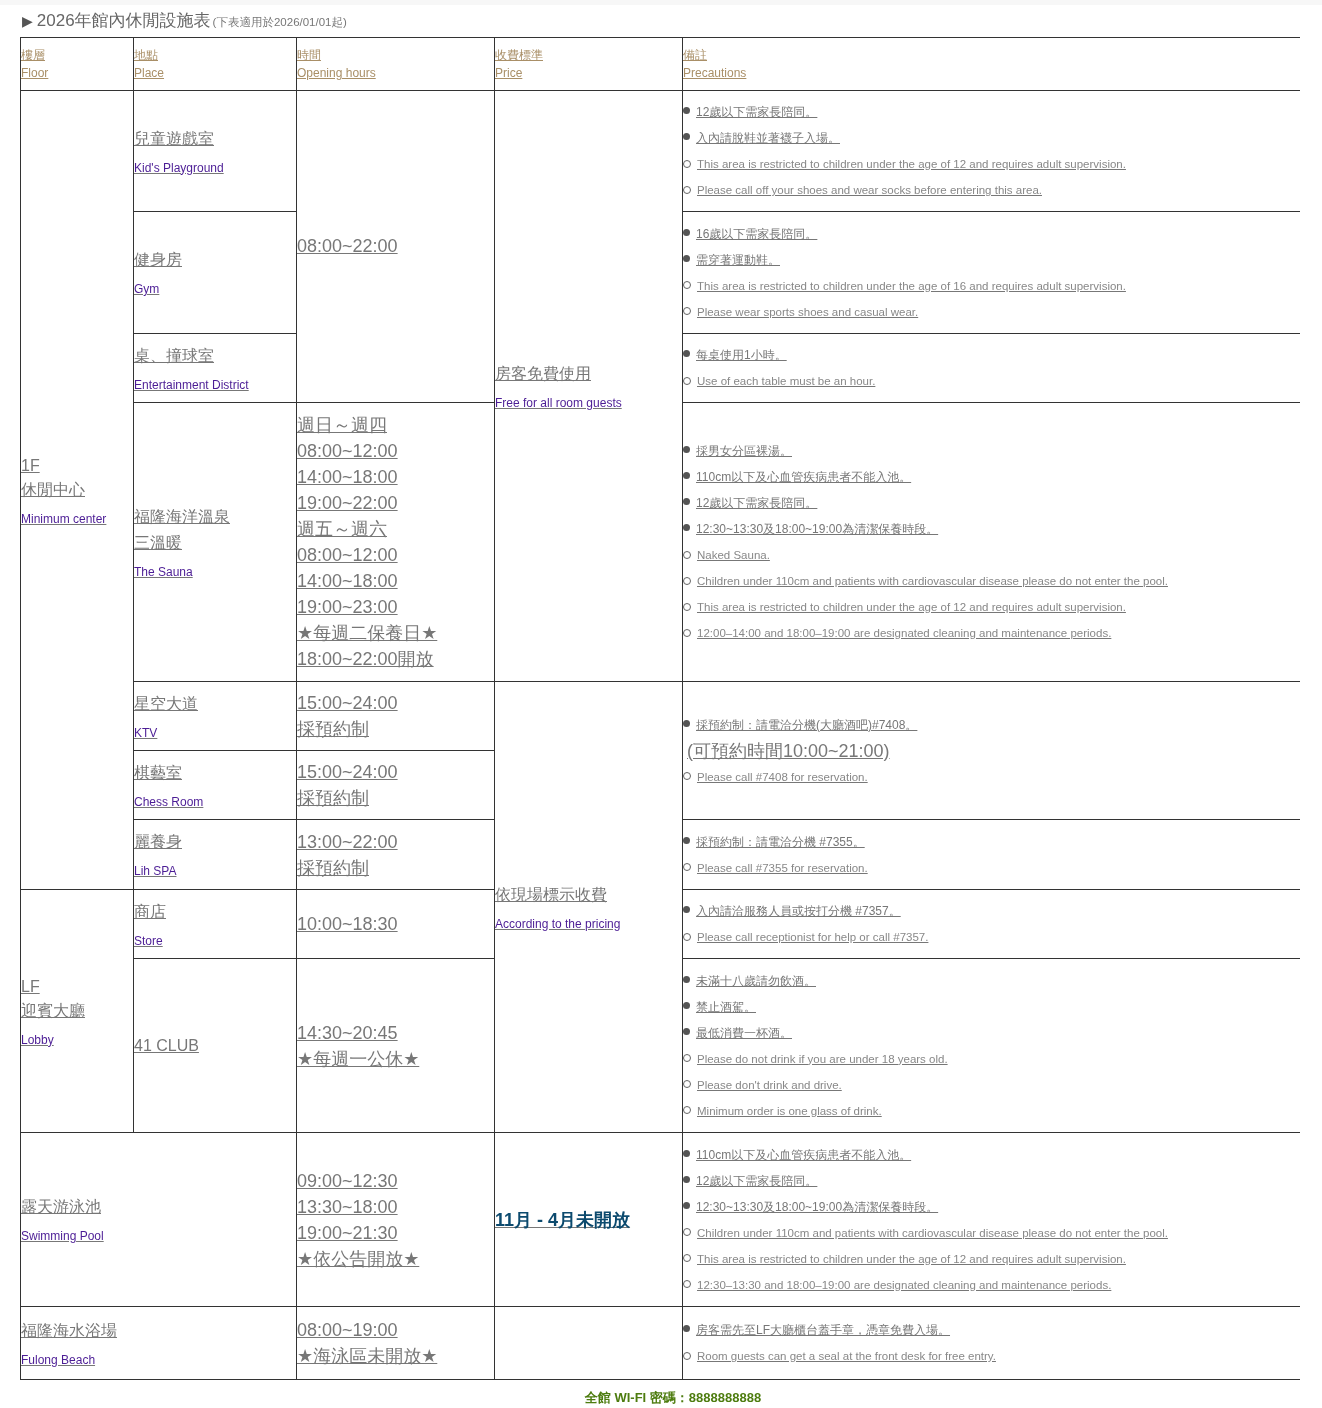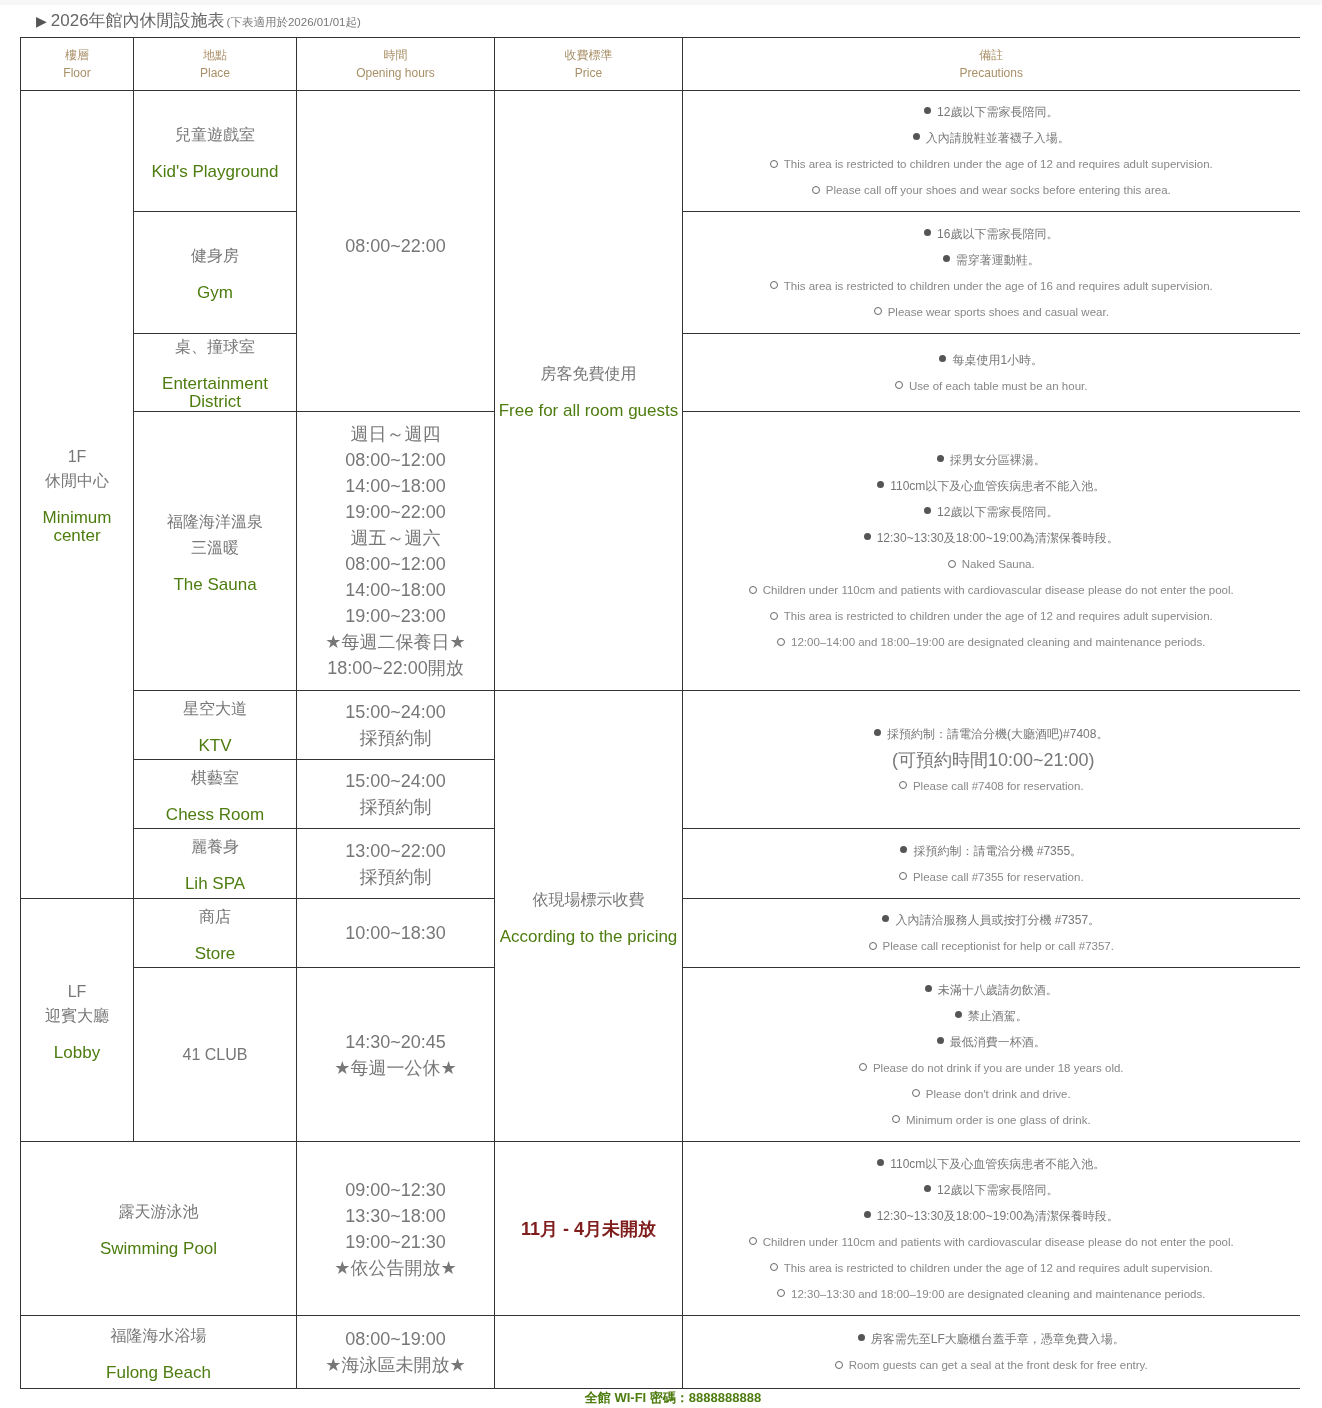--- a/index.html
+++ b/index.html
@@ -1,30 +1,30 @@
 <!DOCTYPE html>
 <html><head>
 <meta charset="utf-8">
 <style>
   html, body { margin:0; padding:0; background:#ffffff; }
   body { width:1322px; height:1408px; position:relative; overflow:hidden;
          font-family:"Liberation Sans","DejaVu Sans",sans-serif; color:#777; }
   .topbar { position:absolute; left:0; top:0; width:1322px; height:5px; background:#f7f7f7; }
-  .title { position:absolute; left:36px; top:9px; font-size:17px; color:#666; white-space:nowrap; }
+  .title { position:absolute; left:22px; top:9px; font-size:17px; color:#666; white-space:nowrap; }
   .title .arrow { font-size:14px; color:#555; margin-right:4px; }
   .title .sub { font-size:11.5px; color:#777; margin-left:2px; }
   table.sched { position:absolute; left:20px; top:37px; border-collapse:collapse; table-layout:fixed; width:1279px; }
-  table.sched td, table.sched th { border:1.5px solid #333; padding:0; text-align:center; vertical-align:middle; }
+  table.sched td, table.sched th { border:1.5px solid #333; padding:0; text-align:left; vertical-align:middle;text-decoration:underline; }
   table.sched tr > *:last-child { border-right:none; }
   th { font-weight:normal; color:#a98f67; font-size:12px; line-height:18px; height:52px; }
   .zh { font-size:16px; color:#777; line-height:26px; display:block; }
-  .en { font-size:17px; color:#4d7c0f; line-height:18px; display:block; margin-top:15px; }
+  .en { font-size:12px; color:#4c1d95; line-height:18px; display:block; margin-top:7px; }
   .hours { font-size:18px; color:#777; line-height:26px;margin-top:12px; }
   .hours span { display:block; }
-  .price-red { color:#7f1d1d; font-size:18px; font-weight:bold; }
+  .price-red { color:#0c4a6e; font-size:18px; font-weight:bold; }
   td.notes { text-align:left; padding:6px 10px 6px 10px; }
   .note-zh { font-size:12px; color:#777; line-height:26px; display:block; }
   .note-zh .dot { display:inline-block; width:7px; height:7px; border-radius:50%; background:#555; margin-right:6px; vertical-align:middle; position:relative; top:-2px; }
   .note-cont { font-size:18px; color:#777; line-height:26px; display:block; padding-left:4px; }
   .note-en { font-size:11.5px; color:#888; line-height:26px; display:block; }
   .note-en .ring { display:inline-block; width:6px; height:6px; border-radius:50%; border:1.2px solid #666; margin-right:6px; vertical-align:middle; position:relative; top:-1px; }
   .wifi { position:absolute; left:0; width:1322px; top:1389px; text-align:center; font-size:13px; font-weight:bold; color:#4d7c0f;padding-left:12px; }
 </style>
 </head>
 <body>

